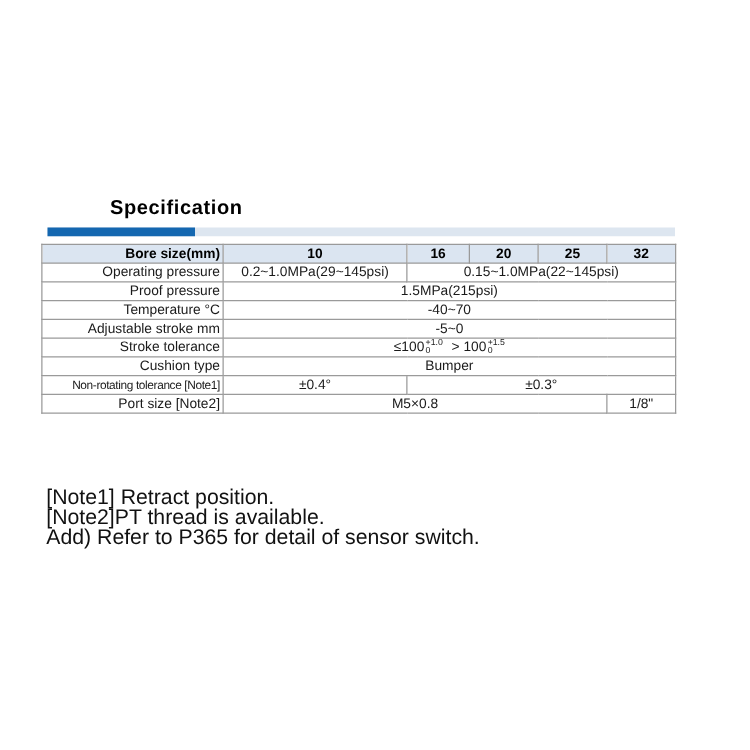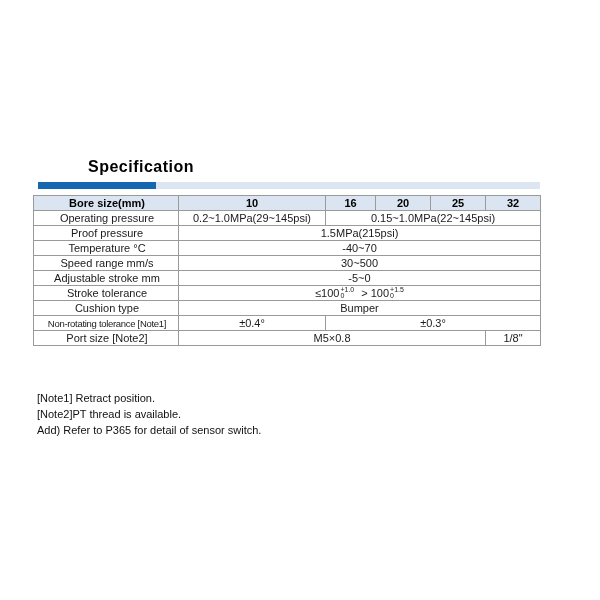--- a/index.html
+++ b/index.html
@@ -33,38 +33,38 @@
     border-collapse:collapse;table-layout:fixed;
     border:1px solid var(--border-dark);
   }
   table.spec td{
     border:1px solid var(--border-gray);
     height:15px;padding:0 2px;
     font-size:11px;line-height:13px;color:var(--text);
     text-align:center;white-space:nowrap;overflow:hidden;
   }
   table.spec td.lbl{
-    text-align:center;padding-left:4px;
+    text-align:right;padding-left:4px;
   }
   table.spec tr.hdr td{
     background:var(--header-bg);font-weight:bold;color:#000;
   }
   table.spec td.small{
     font-size:9.5px;letter-spacing:-0.3px;
   }
   
   .tolgroup{display:inline-flex;align-items:center;gap:7px;}
   .tol{display:inline-flex;align-items:flex-start;}
   .tol .base{font-size:11px;line-height:13px;}
   .tol .stack{
     display:inline-flex;flex-direction:column;align-items:flex-start;
     font-size:7px;line-height:6px;margin-left:1px;transform:translateY(0px);
   }
   .notes{
-    position:absolute;left:37px;top:390px;font-size:11px;line-height:16px;color:#111;
+    position:absolute;left:37px;top:390px;font-size:17px;line-height:16px;color:#111;
   }
   .notes div{white-space:nowrap;}
 </style>
 </head>
 <body>
 
 <div class="page-title">Specification</div>
 
 <div class="title-bar">
   <div class="accent"></div>
@@ -93,24 +93,20 @@
       <td>0.2~1.0MPa(29~145psi)</td>
       <td colspan="4">0.15~1.0MPa(22~145psi)</td>
     </tr>
     <tr>
       <td class="lbl">Proof pressure</td>
       <td colspan="5">1.5MPa(215psi)</td>
     </tr>
     <tr>
       <td class="lbl">Temperature °C</td>
       <td colspan="5">-40~70</td>
-    </tr>
-    <tr>
-      <td class="lbl">Speed range mm/s</td>
-      <td colspan="5">30~500</td>
     </tr>
     <tr>
       <td class="lbl">Adjustable stroke mm</td>
       <td colspan="5">-5~0</td>
     </tr>
     <tr>
       <td class="lbl">Stroke tolerance</td>
       <td colspan="5">
         <span class="tolgroup">
           <span class="tol">

